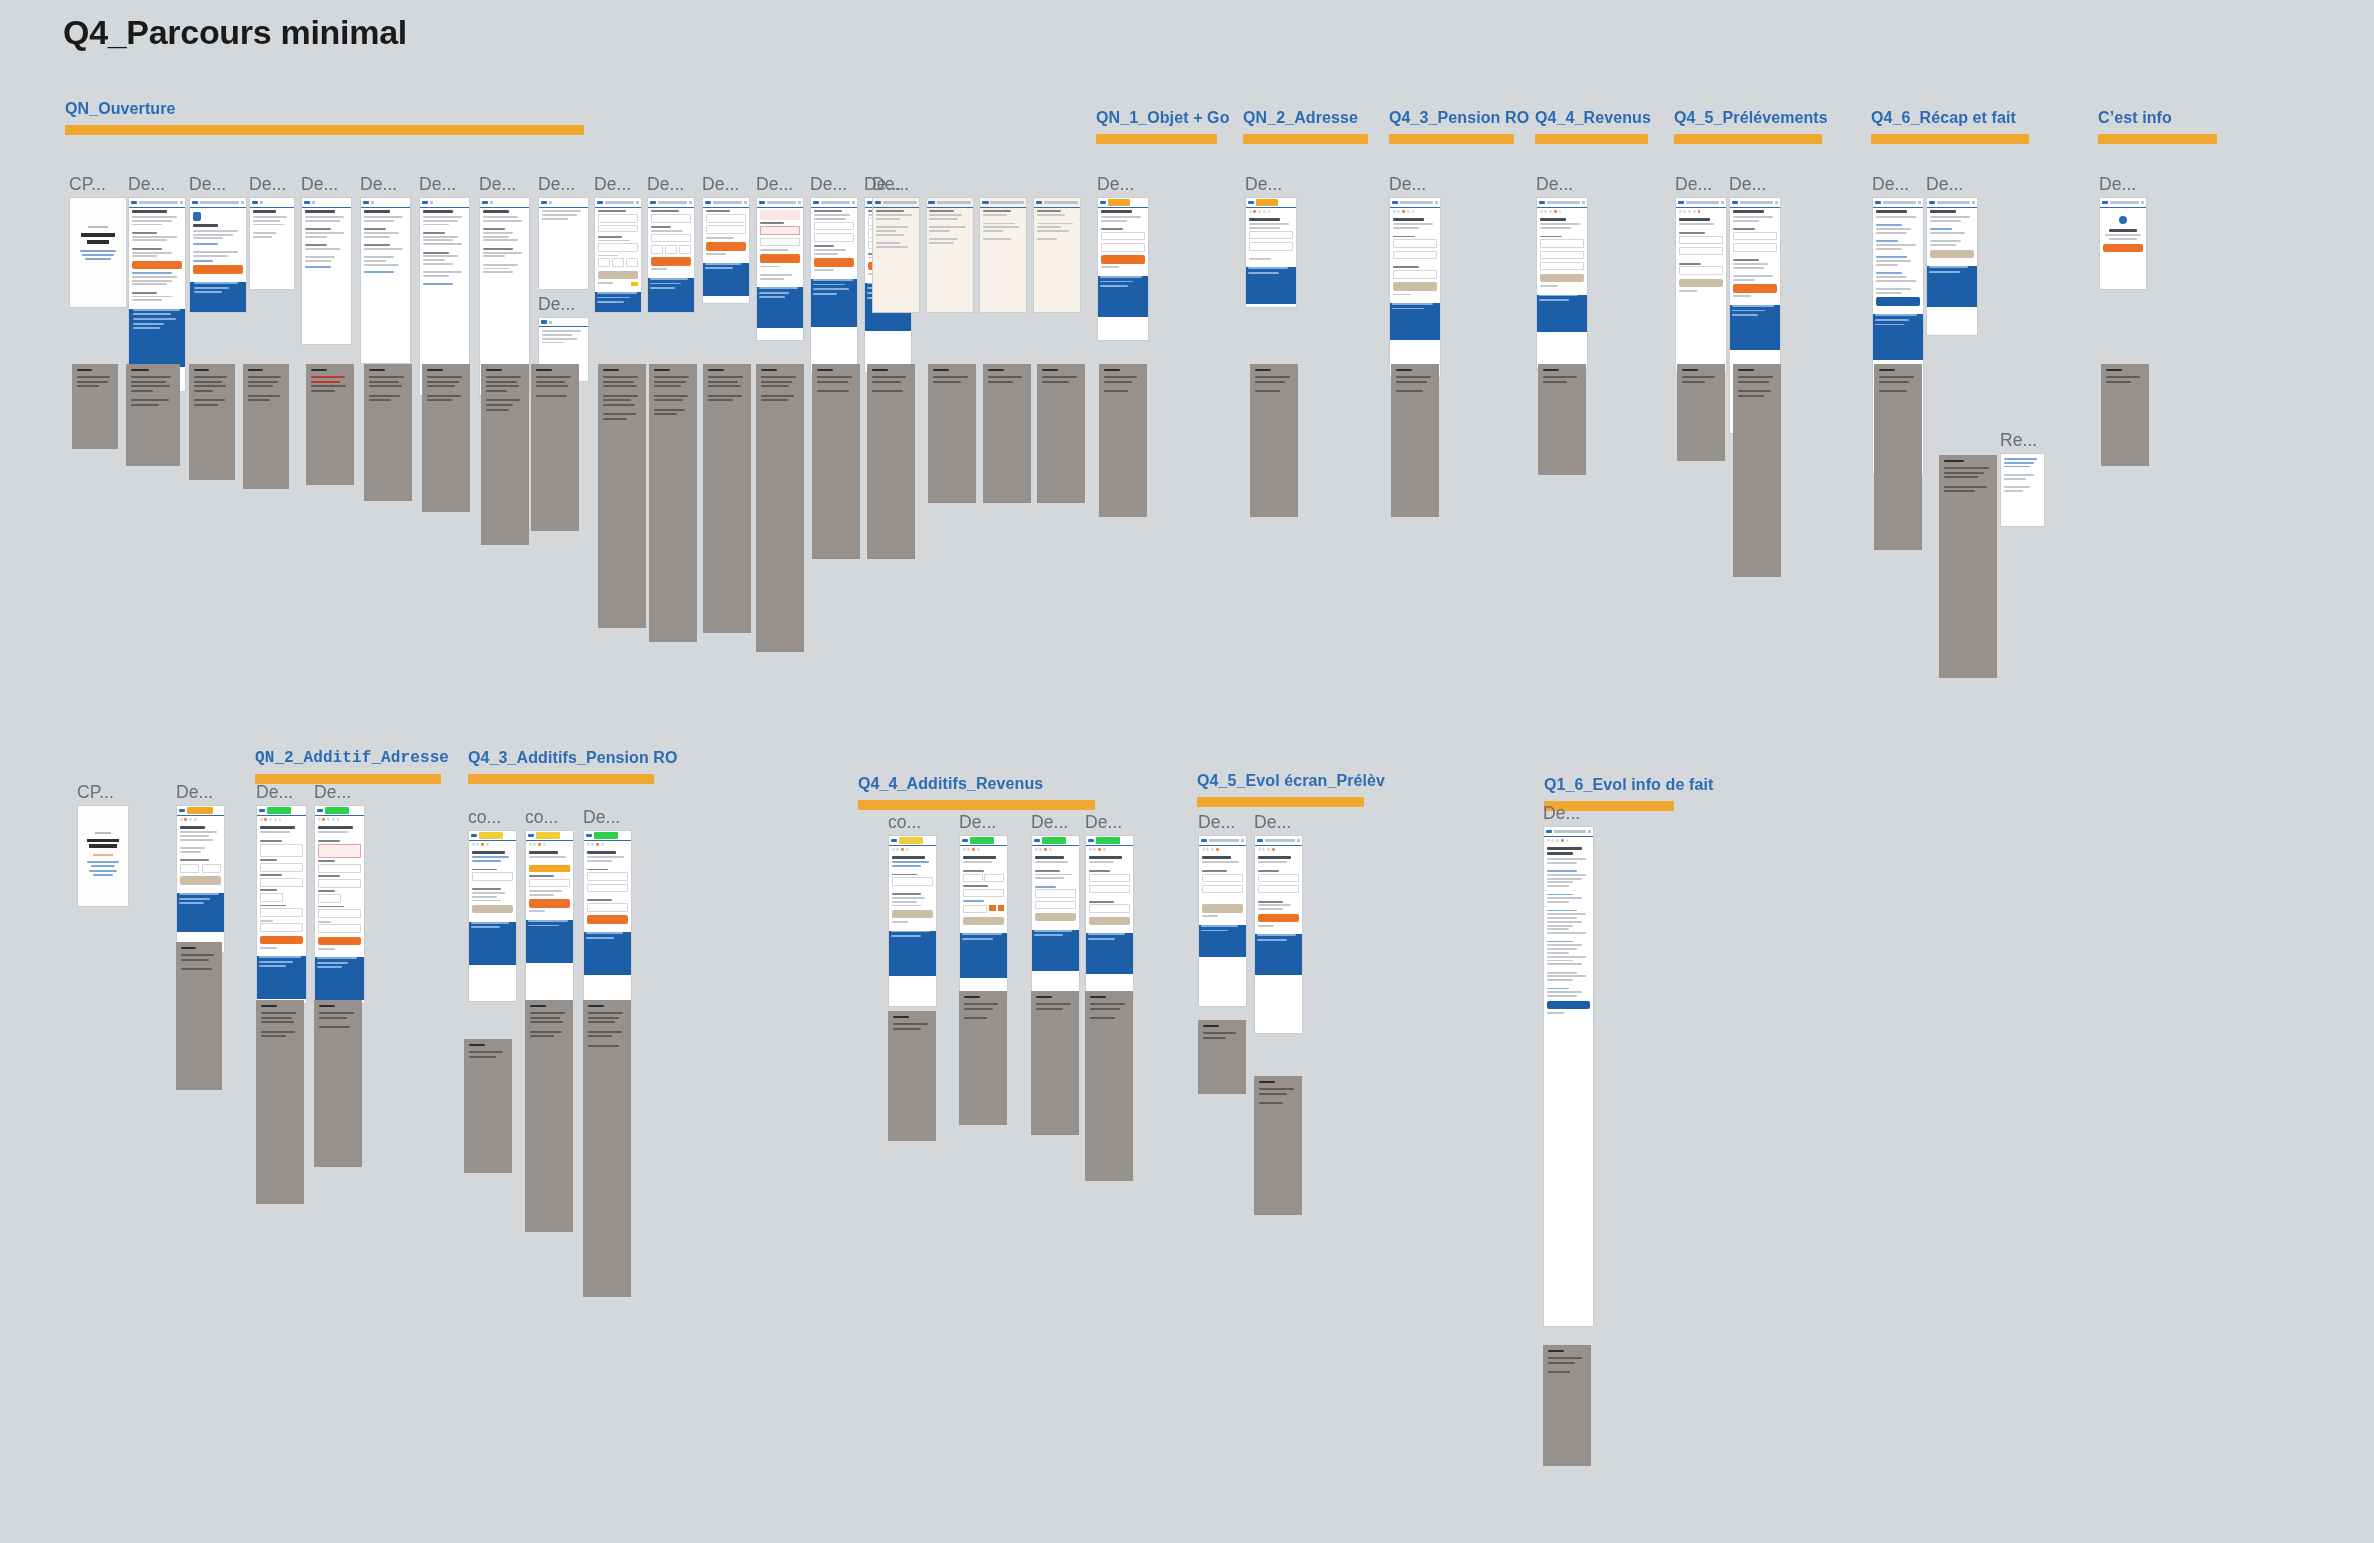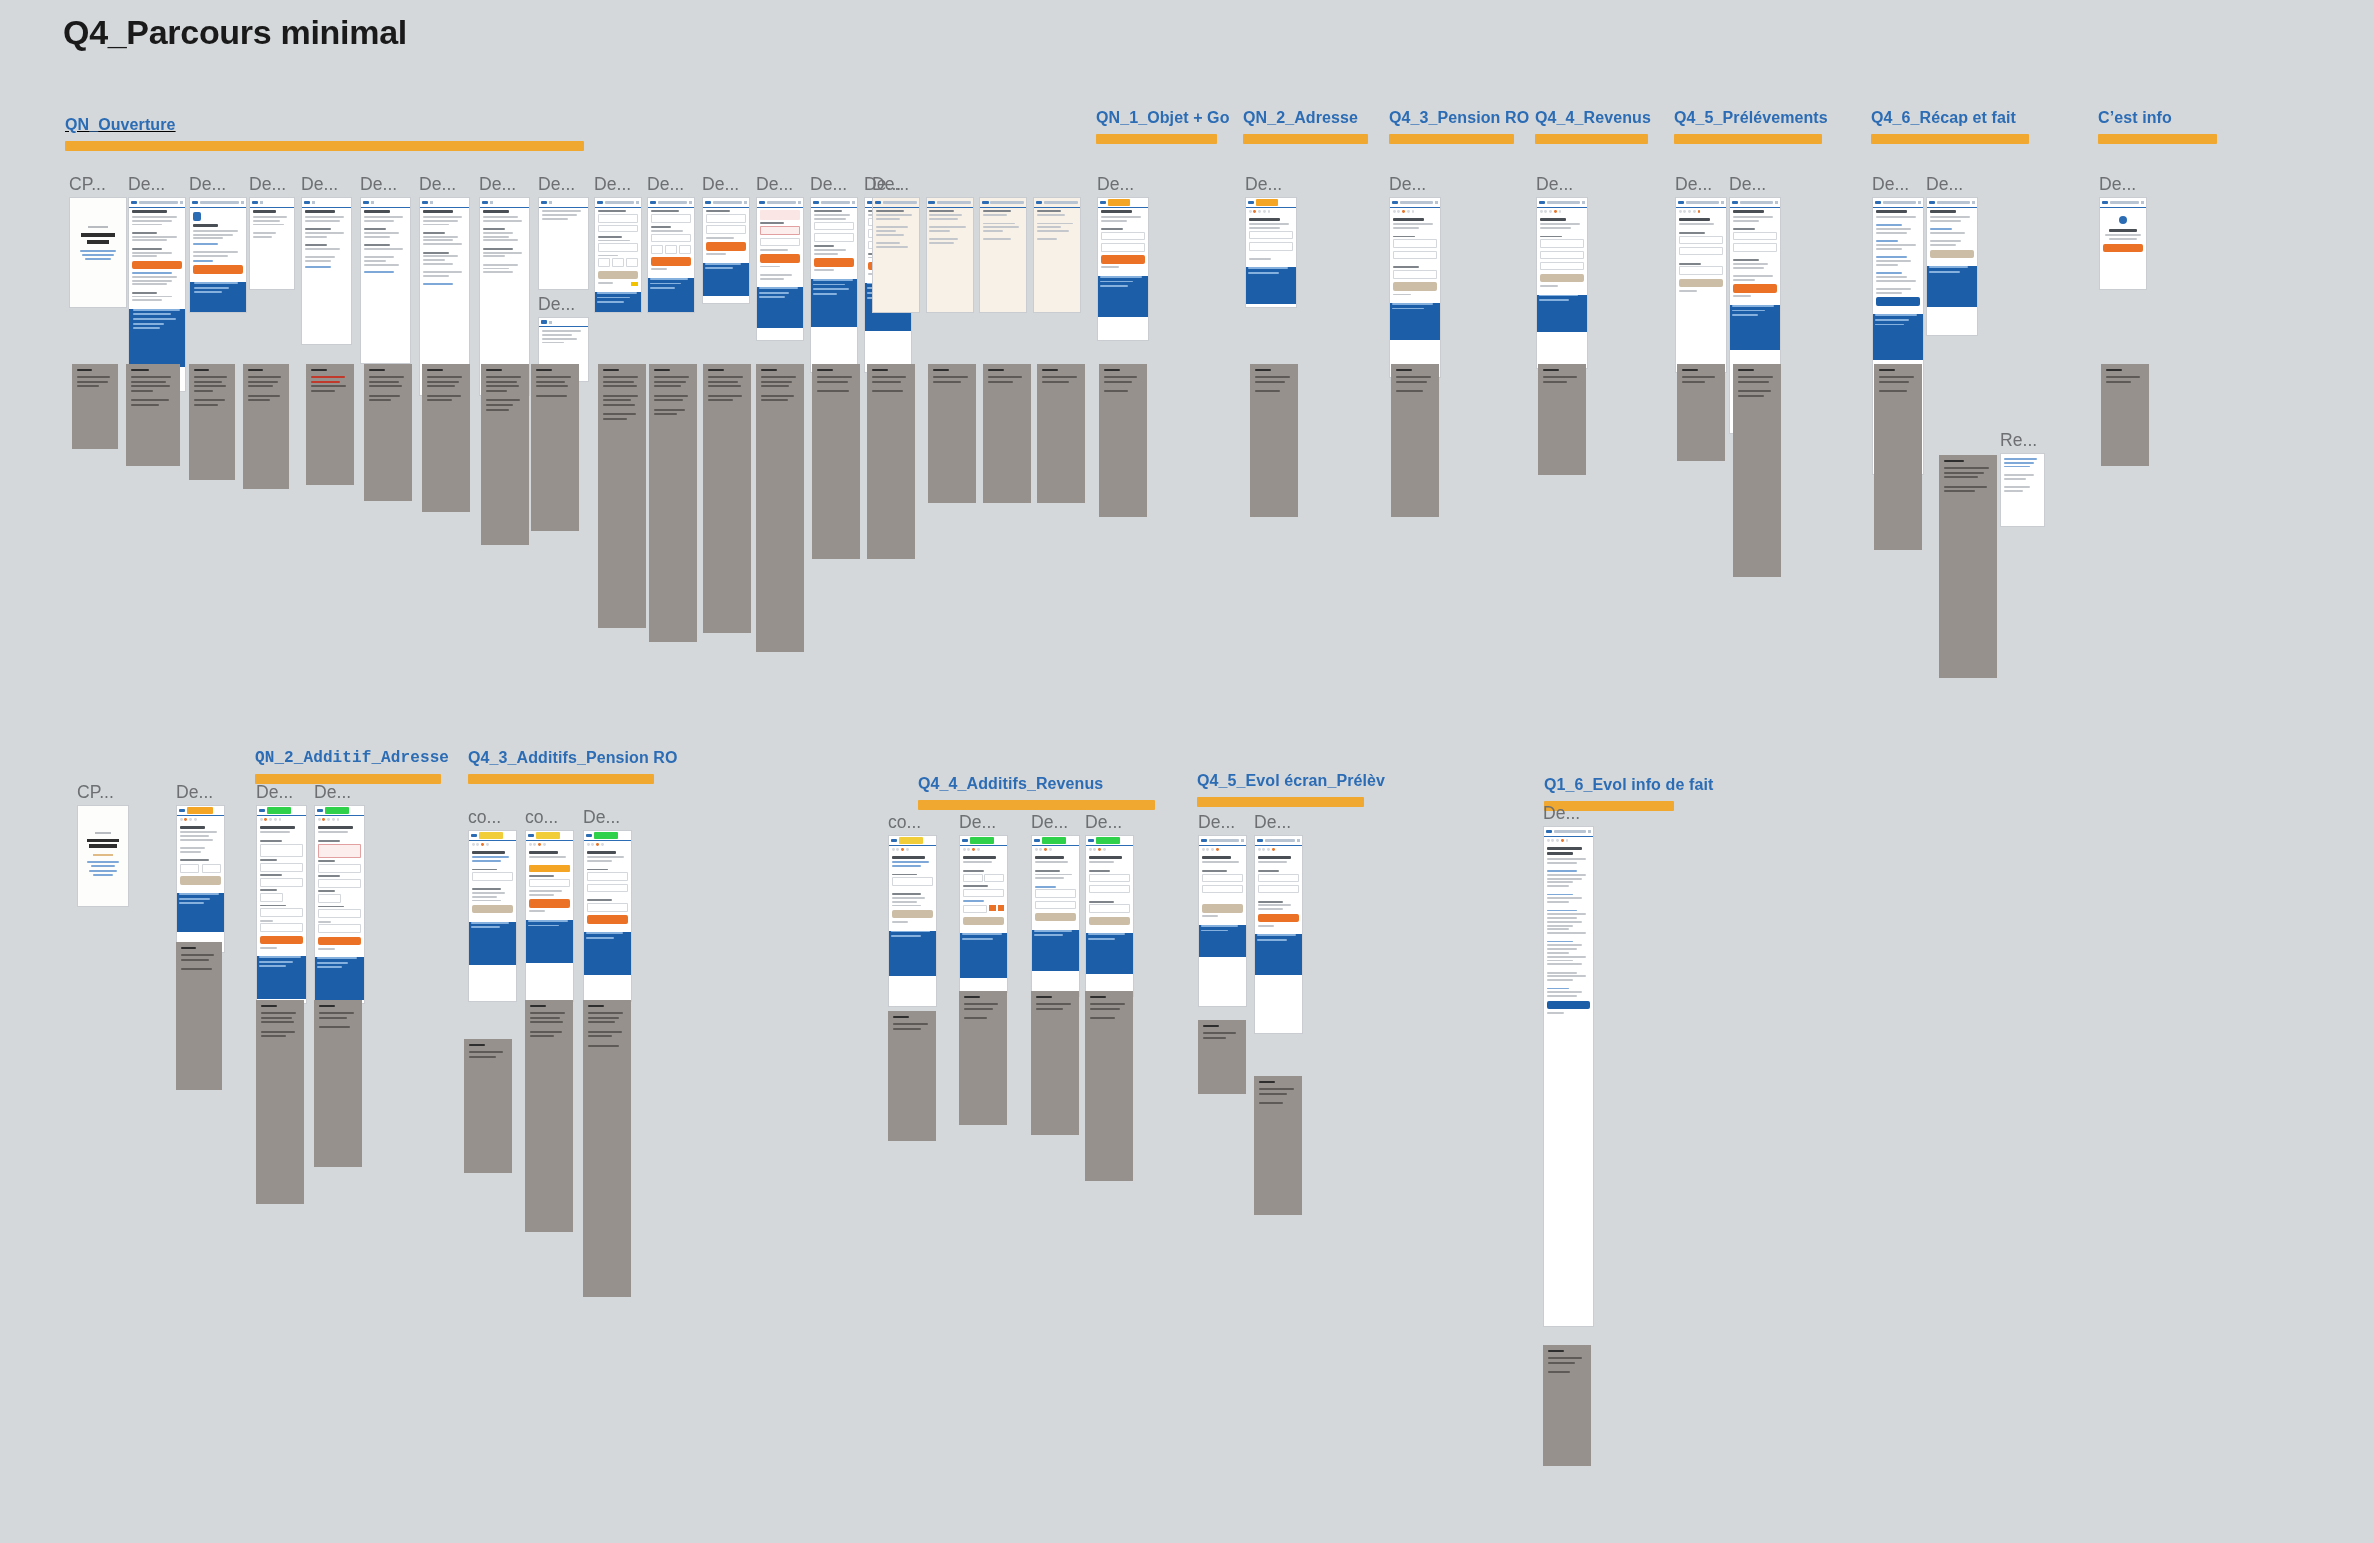--- a/index.html
+++ b/index.html
@@ -104,21 +104,21 @@
   .c-line.red{background:#c0392b;}
   .c-gap{height:4.6px;}
 </style>
 </head>
 <body>
 
 <div class="board">
 
   <div class="section-title" style="left:63px;top:13px;">Q4_Parcours minimal</div>
 
-  <div class="group" style="left:65px;top:116px;width:519px;text-decoration:underline;">
+  <div class="group" style="left:65px;top:100px;width:519px;">
     <div class="group-label">QN_Ouverture</div>
     <div class="group-bar"></div>
   </div>
   <div class="group" style="left:1096px;top:109px;width:121px;text-align:right;">
     <div class="group-label">QN_1_Objet + Go</div>
     <div class="group-bar"></div>
   </div>
   <div class="group" style="left:1243px;top:109px;width:125px;">
     <div class="group-label">QN_2_Adresse</div>
     <div class="group-bar"></div>
@@ -1153,21 +1153,21 @@
 
 
   <div class="group" style="left:255px;top:749px;width:186px;font-family:Liberation Mono, monospace;">
     <div class="group-label">QN_2_Additif_Adresse</div>
     <div class="group-bar"></div>
   </div>
   <div class="group" style="left:468px;top:749px;width:186px;">
     <div class="group-label">Q4_3_Additifs_Pension RO</div>
     <div class="group-bar"></div>
   </div>
-  <div class="group" style="left:918px;top:775px;width:237px;">
+  <div class="group" style="left:858px;top:775px;width:237px;">
     <div class="group-label">Q4_4_Additifs_Revenus</div>
     <div class="group-bar"></div>
   </div>
   <div class="group" style="left:1197px;top:772px;width:167px;">
     <div class="group-label">Q4_5_Evol écran_Prélèv</div>
     <div class="group-bar"></div>
   </div>
   <div class="group" style="left:1544px;top:776px;width:130px;">
     <div class="group-label">Q1_6_Evol info de fait</div>
     <div class="group-bar"></div>

